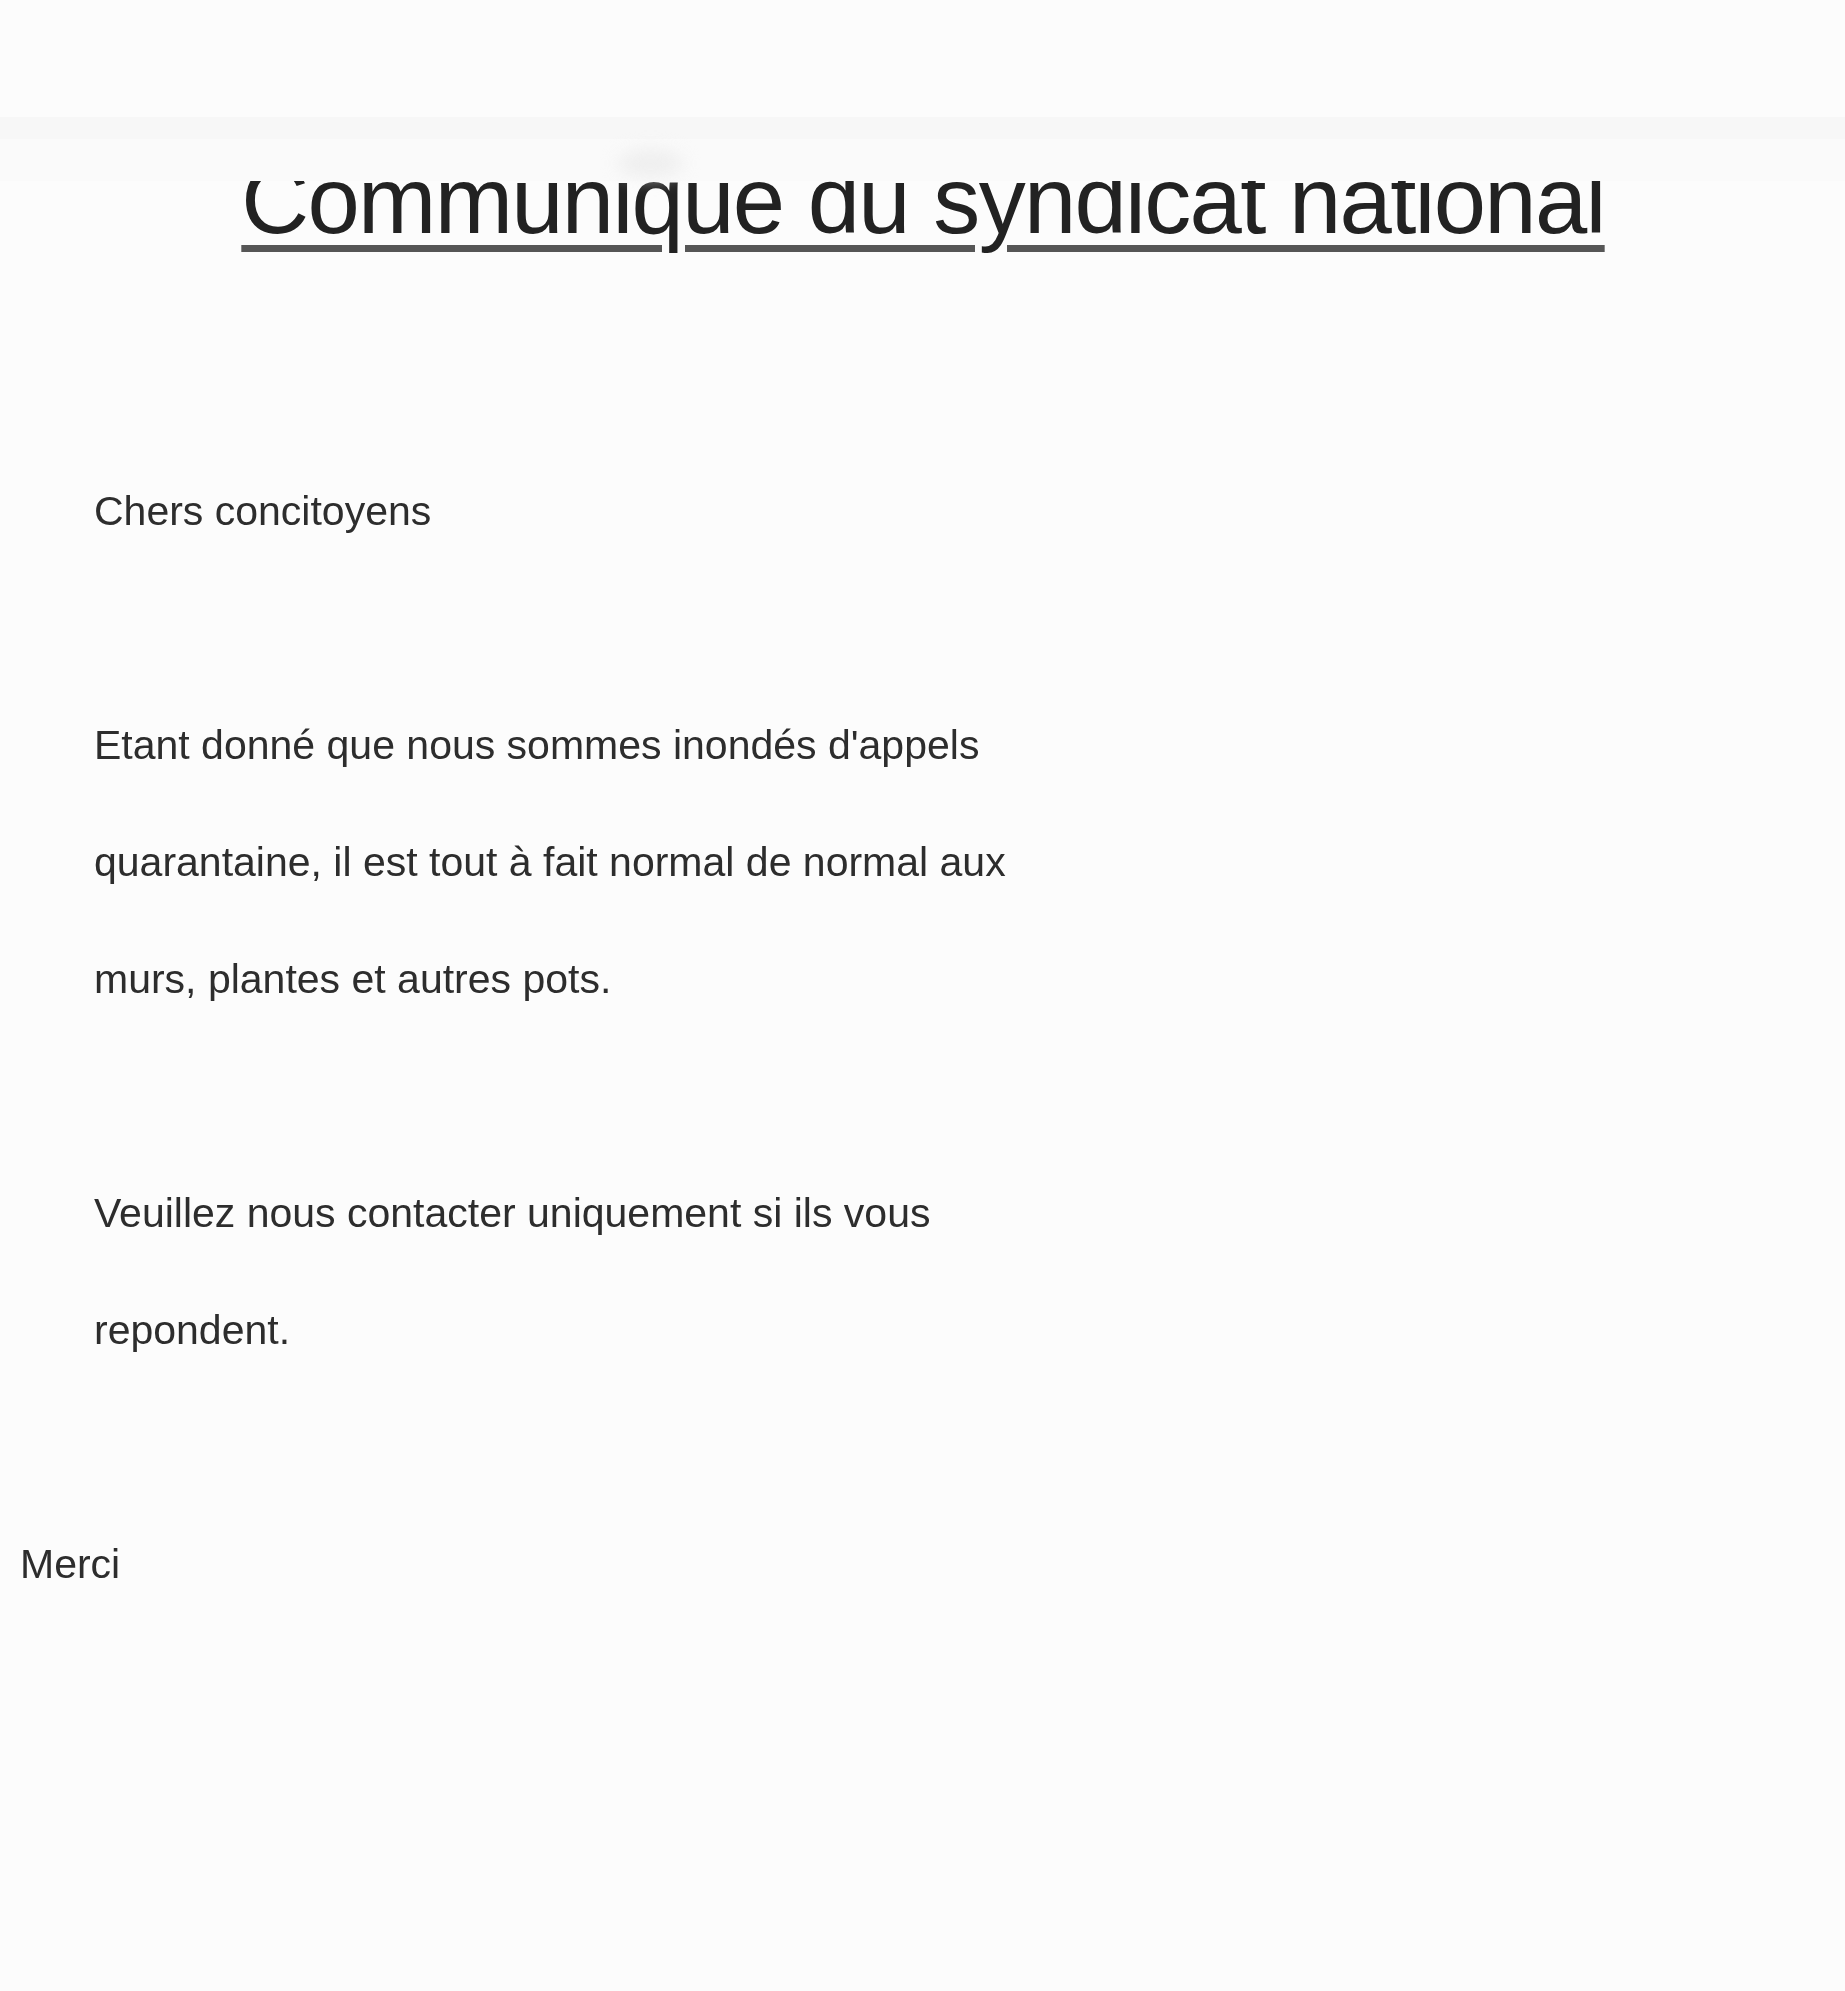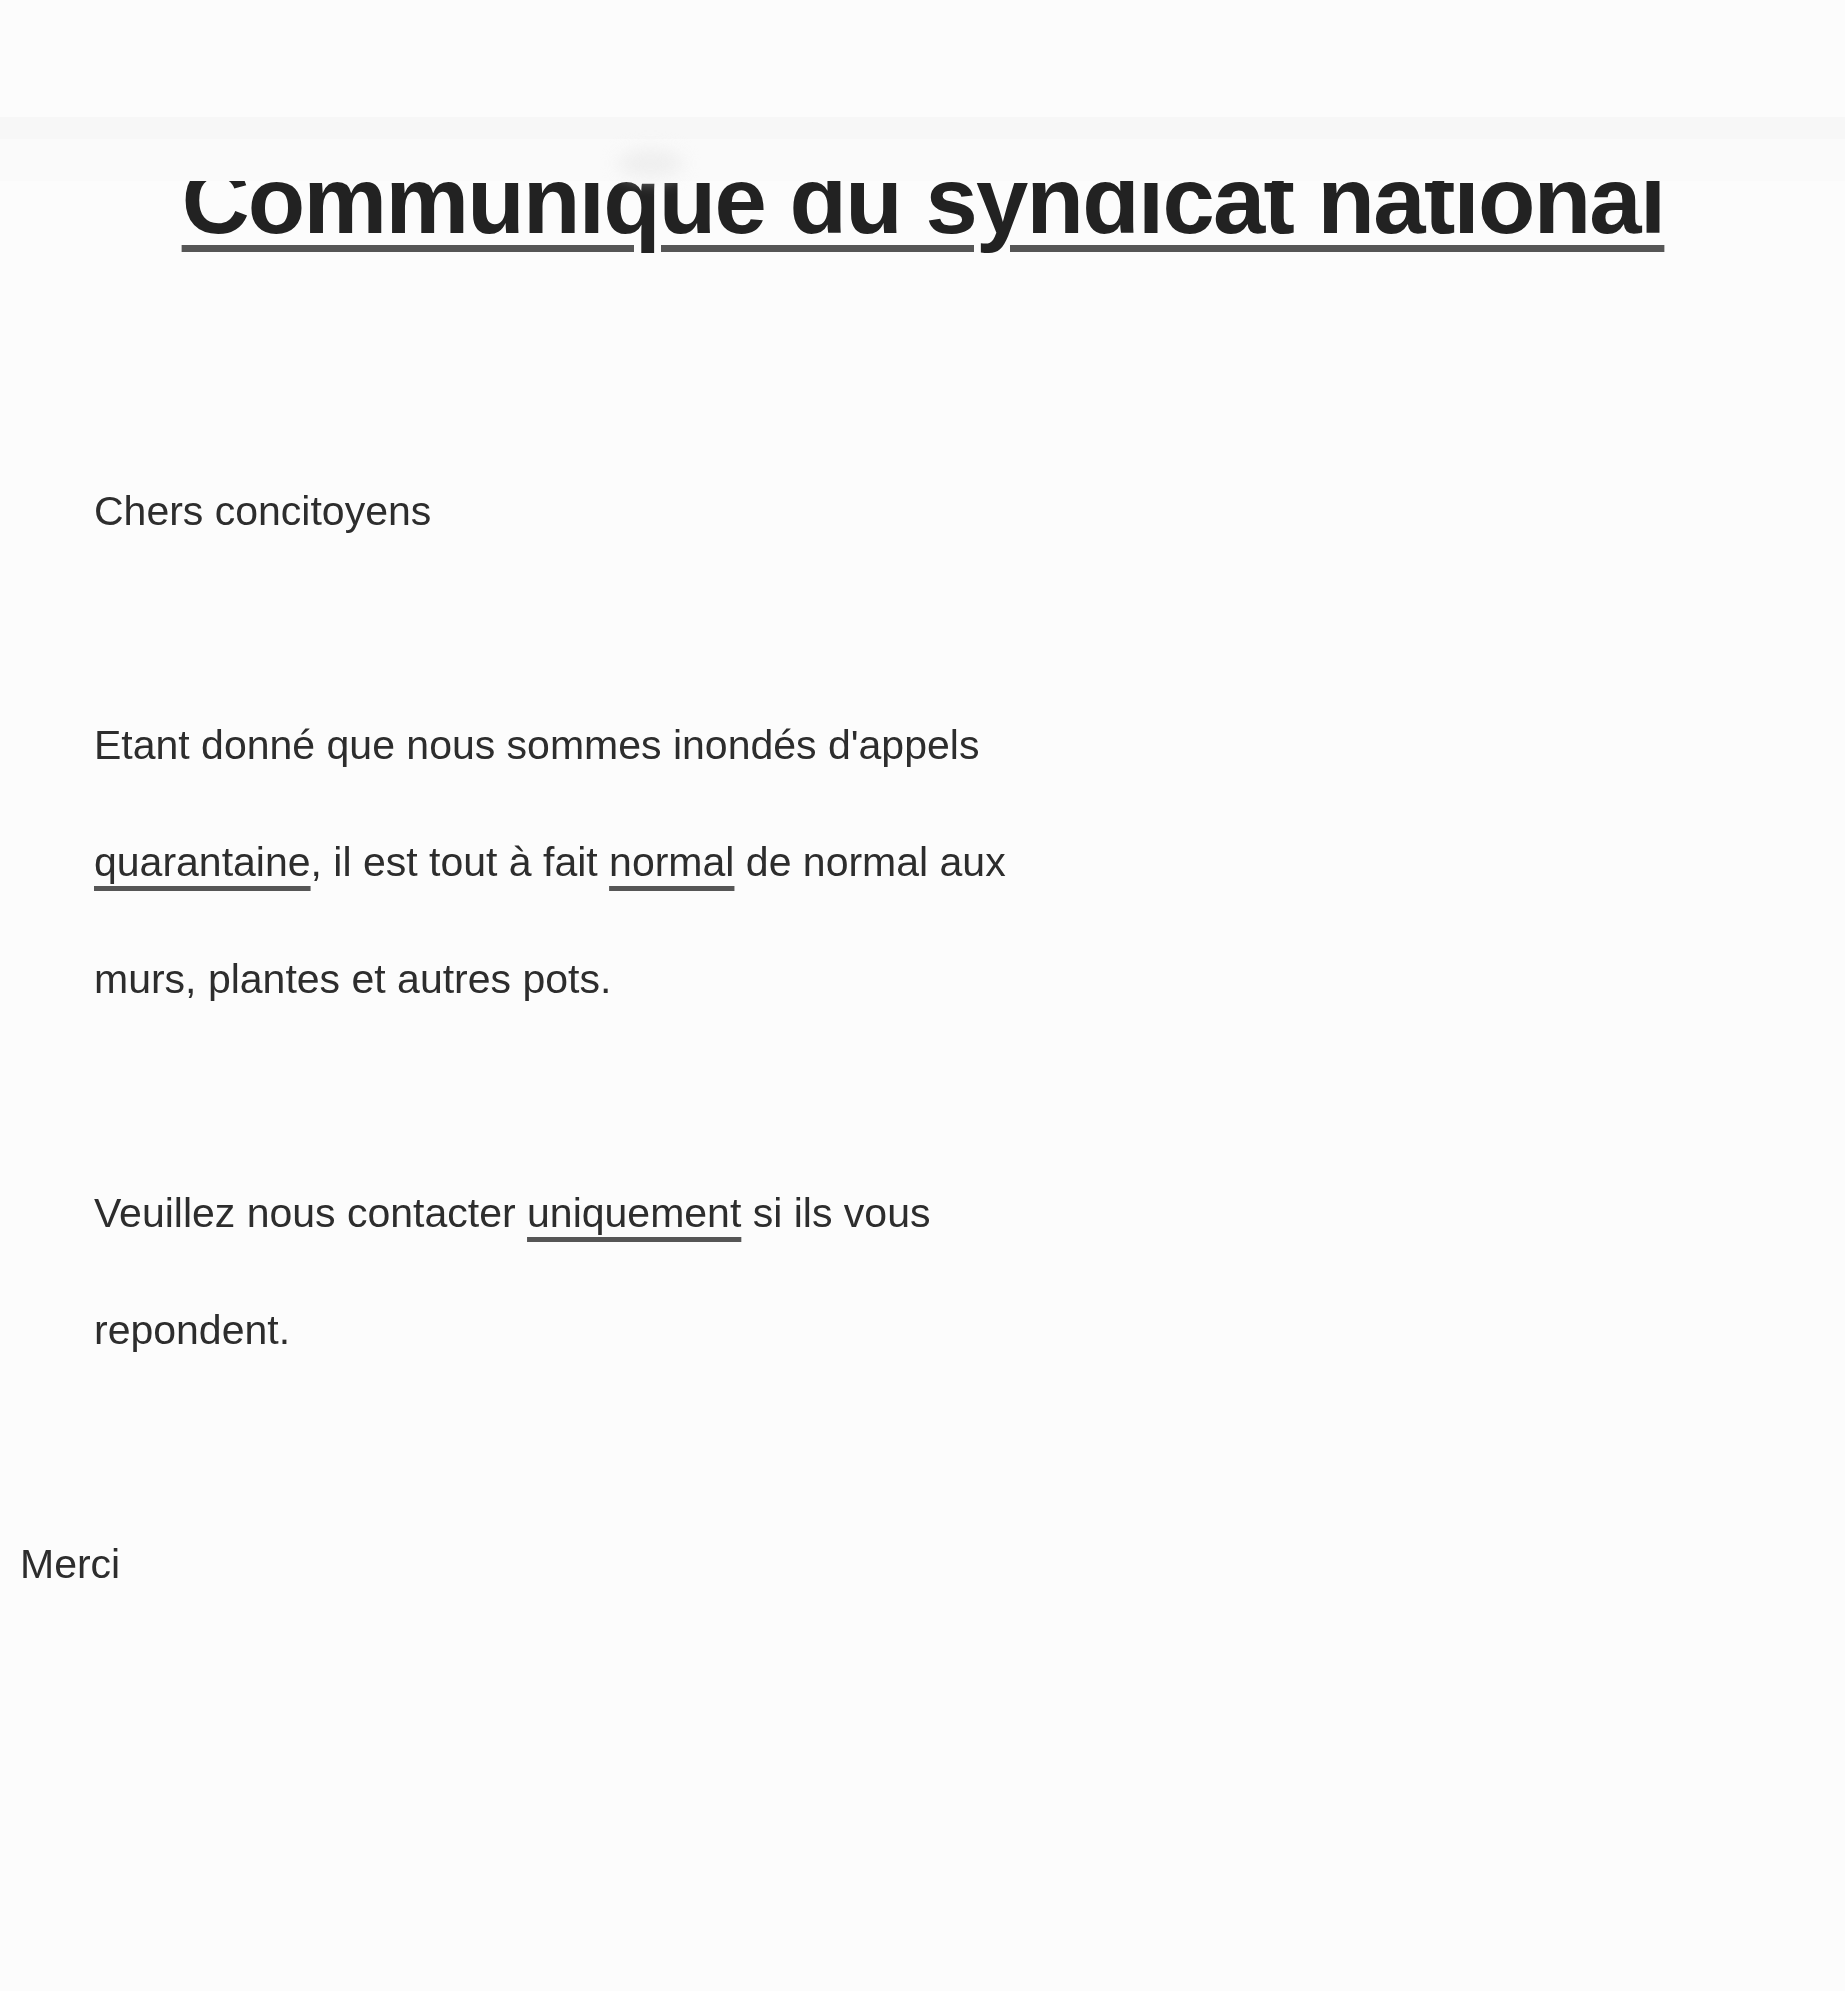--- a/index.html
+++ b/index.html
@@ -33,21 +33,21 @@
   }
   .page{
     position:relative;
     width:100%;height:100%;
   }
   .title{
     margin:117px 0 0 0;
     text-align:center;
     font-size:94px;
     line-height:168px;
-    font-weight:700;
+    font-weight:400;
     letter-spacing:-1.7px;
     color:var(--title);
   }
   .title .title-line{
     display:block;
     text-decoration:underline;
     text-decoration-thickness:6.7px;
     text-underline-offset:11.7px;
     text-decoration-color:var(--underline);
   }
@@ -57,21 +57,20 @@
     font-size:41px;
     line-height:117px;
     font-weight:400;
     color:var(--text);
   }
   .body-text .line{white-space:nowrap;}
   .greeting{margin-top:168px;}
   .para{margin-top:117px;}
   .closing{margin-top:117px;padding-left:20px;}
   .u{
-    text-decoration:underline;
     text-decoration-thickness:5px;
     text-underline-offset:10px;
     text-decoration-color:var(--underline);
   }
 </style>
 </head>
 <body>
 
 <div class="page">
   <div class="top-band-1"></div>

